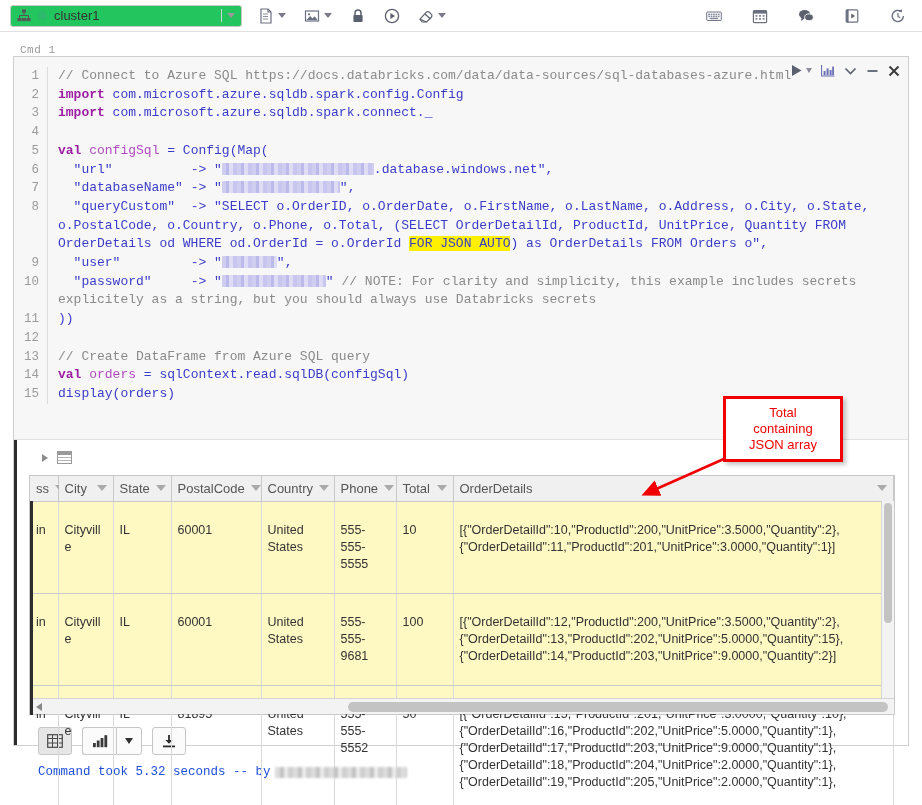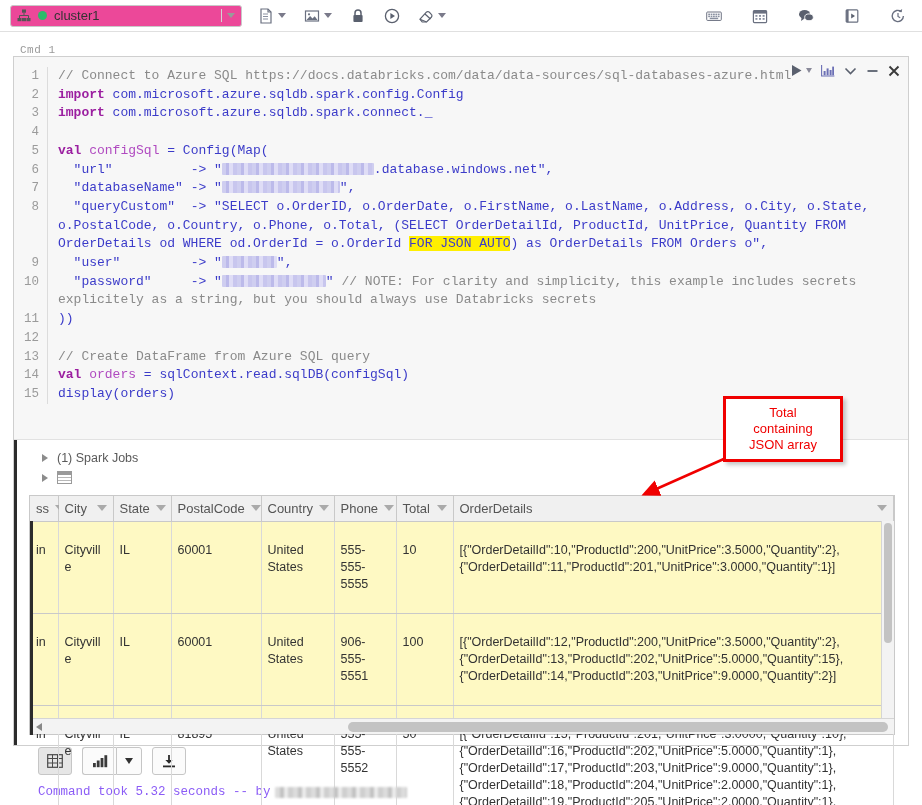--- a/index.html
+++ b/index.html
@@ -28,21 +28,21 @@
   }
   .cluster-picker {
     display: flex;
     align-items: center;
     border: 1px solid #c8c8c8;
     border-radius: 3px;
     height: 22px;
     width: 232px;
     box-sizing: border-box;
     padding: 0 3px 0 6px;
-    background: #ec4899;
+    background: #22c55e;
   }
   .cluster-icon {
     width: 14px; height: 14px;
     display: inline-block;
     margin-right: 7px;
     flex: none;
   }
   .status-dot {
     width: 9px; height: 9px;
     border-radius: 50%;
@@ -345,21 +345,21 @@
   .gbtn-split .gbtn:last-child { border-radius: 0 3px 3px 0; min-width: 26px; }
   .dn-caret {
     width: 0; height: 0;
     border-left: 4.5px solid transparent;
     border-right: 4.5px solid transparent;
     border-top: 6px solid #333;
   }
   .status {
     font-family: "Liberation Mono", monospace;
     font-size: 12.5px;
-    color: #8b5cf6;
+    color: #1d4ed8;
     padding: 10px 0 0 24px;
     display: flex;
     align-items: center;
     white-space: pre;
   }
   .redact-gray {
     display: inline-block;
     vertical-align: -2px;
     height: 11px;
     width: 132px;
@@ -570,24 +570,20 @@
           <path d="M1.5 1.5 L10.5 10.5 M10.5 1.5 L1.5 10.5" stroke="#3a3a3a" stroke-width="1.9"></path>
         </svg>
       </div>
     </div>
 
     <div class="code" id="code-body"><div class="code-row"><div class="gutter">1</div><div class="code-text"><span class="tok-comment">// Connect to Azure SQL https://docs.databricks.com/data/data-sources/sql-databases-azure.html</span></div></div><div class="code-row"><div class="gutter">2</div><div class="code-text"><span class="tok-kw">import</span><span class="tok-plain"> com.microsoft.azure.sqldb.spark.config.Config</span></div></div><div class="code-row"><div class="gutter">3</div><div class="code-text"><span class="tok-kw">import</span><span class="tok-plain"> com.microsoft.azure.sqldb.spark.connect._</span></div></div><div class="code-row"><div class="gutter">4</div><div class="code-text">&nbsp;</div></div><div class="code-row"><div class="gutter">5</div><div class="code-text"><span class="tok-kw">val</span><span class="tok-plain"> </span><span class="tok-var">configSql</span><span class="tok-plain"> = Config(Map(</span></div></div><div class="code-row"><div class="gutter">6</div><div class="code-text"><span class="tok-plain">  </span><span class="tok-str">"url"</span><span class="tok-plain">          -&gt; "</span><span class="redact" style="width: 152px;"></span><span class="tok-plain">.database.windows.net",</span></div></div><div class="code-row"><div class="gutter">7</div><div class="code-text"><span class="tok-plain">  </span><span class="tok-str">"databaseName"</span><span class="tok-plain"> -&gt; "</span><span class="redact" style="width: 118px;"></span><span class="tok-plain">",</span></div></div><div class="code-row"><div class="gutter">8</div><div class="code-text"><span class="tok-plain">  </span><span class="tok-str">"queryCustom"</span><span class="tok-plain">  -&gt; "SELECT o.OrderID, o.OrderDate, o.FirstName, o.LastName, o.Address, o.City, o.State,</span></div></div><div class="code-row"><div class="gutter"></div><div class="code-text"><span class="tok-plain">o.PostalCode, o.Country, o.Phone, o.Total, (SELECT OrderDetailId, ProductId, UnitPrice, Quantity FROM</span></div></div><div class="code-row"><div class="gutter"></div><div class="code-text"><span class="tok-plain">OrderDetails od WHERE od.OrderId = o.OrderId </span><span class="hl tok-plain">FOR JSON AUTO</span><span class="tok-plain">) as OrderDetails FROM Orders o",</span></div></div><div class="code-row"><div class="gutter">9</div><div class="code-text"><span class="tok-plain">  </span><span class="tok-str">"user"</span><span class="tok-plain">         -&gt; "</span><span class="redact" style="width: 55px;"></span><span class="tok-plain">",</span></div></div><div class="code-row"><div class="gutter">10</div><div class="code-text"><span class="tok-plain">  </span><span class="tok-str">"password"</span><span class="tok-plain">     -&gt; "</span><span class="redact" style="width: 104px;"></span><span class="tok-plain">" </span><span class="tok-comment">// NOTE: For clarity and simplicity, this example includes secrets</span></div></div><div class="code-row"><div class="gutter"></div><div class="code-text"><span class="tok-comment">explicitely as a string, but you should always use Databricks secrets</span></div></div><div class="code-row"><div class="gutter">11</div><div class="code-text"><span class="tok-plain">))</span></div></div><div class="code-row"><div class="gutter">12</div><div class="code-text">&nbsp;</div></div><div class="code-row"><div class="gutter">13</div><div class="code-text"><span class="tok-comment">// Create DataFrame from Azure SQL query</span></div></div><div class="code-row"><div class="gutter">14</div><div class="code-text"><span class="tok-kw">val</span><span class="tok-plain"> </span><span class="tok-var">orders</span><span class="tok-plain"> = sqlContext.read.sqlDB(configSql)</span></div></div><div class="code-row"><div class="gutter">15</div><div class="code-text"><span class="tok-plain">display(orders)</span></div></div></div>
   </div>
 
   <div class="results">
 
-    <div class="res-line">
-      <span class="tri"></span>
-      <span>(1) Spark Jobs</span>
-    </div>
 
     <div class="res-line">
       <span class="tri"></span>
       <span class="df-icon"></span>
     </div>
 
     <div class="table-wrap">
       <div class="cell-left-edge"></div>
       <table class="grid">
         <colgroup>
@@ -662,21 +658,21 @@
             <td>555-555-5555</td>
             <td>10</td>
             <td>[{"OrderDetailId":10,"ProductId":200,"UnitPrice":3.5000,"Quantity":2},{"OrderDetailId":11,"ProductId":201,"UnitPrice":3.0000,"Quantity":1}]</td>
           </tr>
           <tr class="row-h2">
             <td>in</td>
             <td>Cityville</td>
             <td>IL</td>
             <td>60001</td>
             <td>United States</td>
-            <td>906-555-5551</td>
+            <td>555-555-9681</td>
             <td>100</td>
             <td>[{"OrderDetailId":12,"ProductId":200,"UnitPrice":3.5000,"Quantity":2},{"OrderDetailId":13,"ProductId":202,"UnitPrice":5.0000,"Quantity":15},{"OrderDetailId":14,"ProductId":203,"UnitPrice":9.0000,"Quantity":2}]</td>
           </tr>
           <tr class="row-h3">
             <td>in</td>
             <td>Cityville</td>
             <td>IL</td>
             <td>81895</td>
             <td>United States</td>
             <td>555-555-5552</td>

